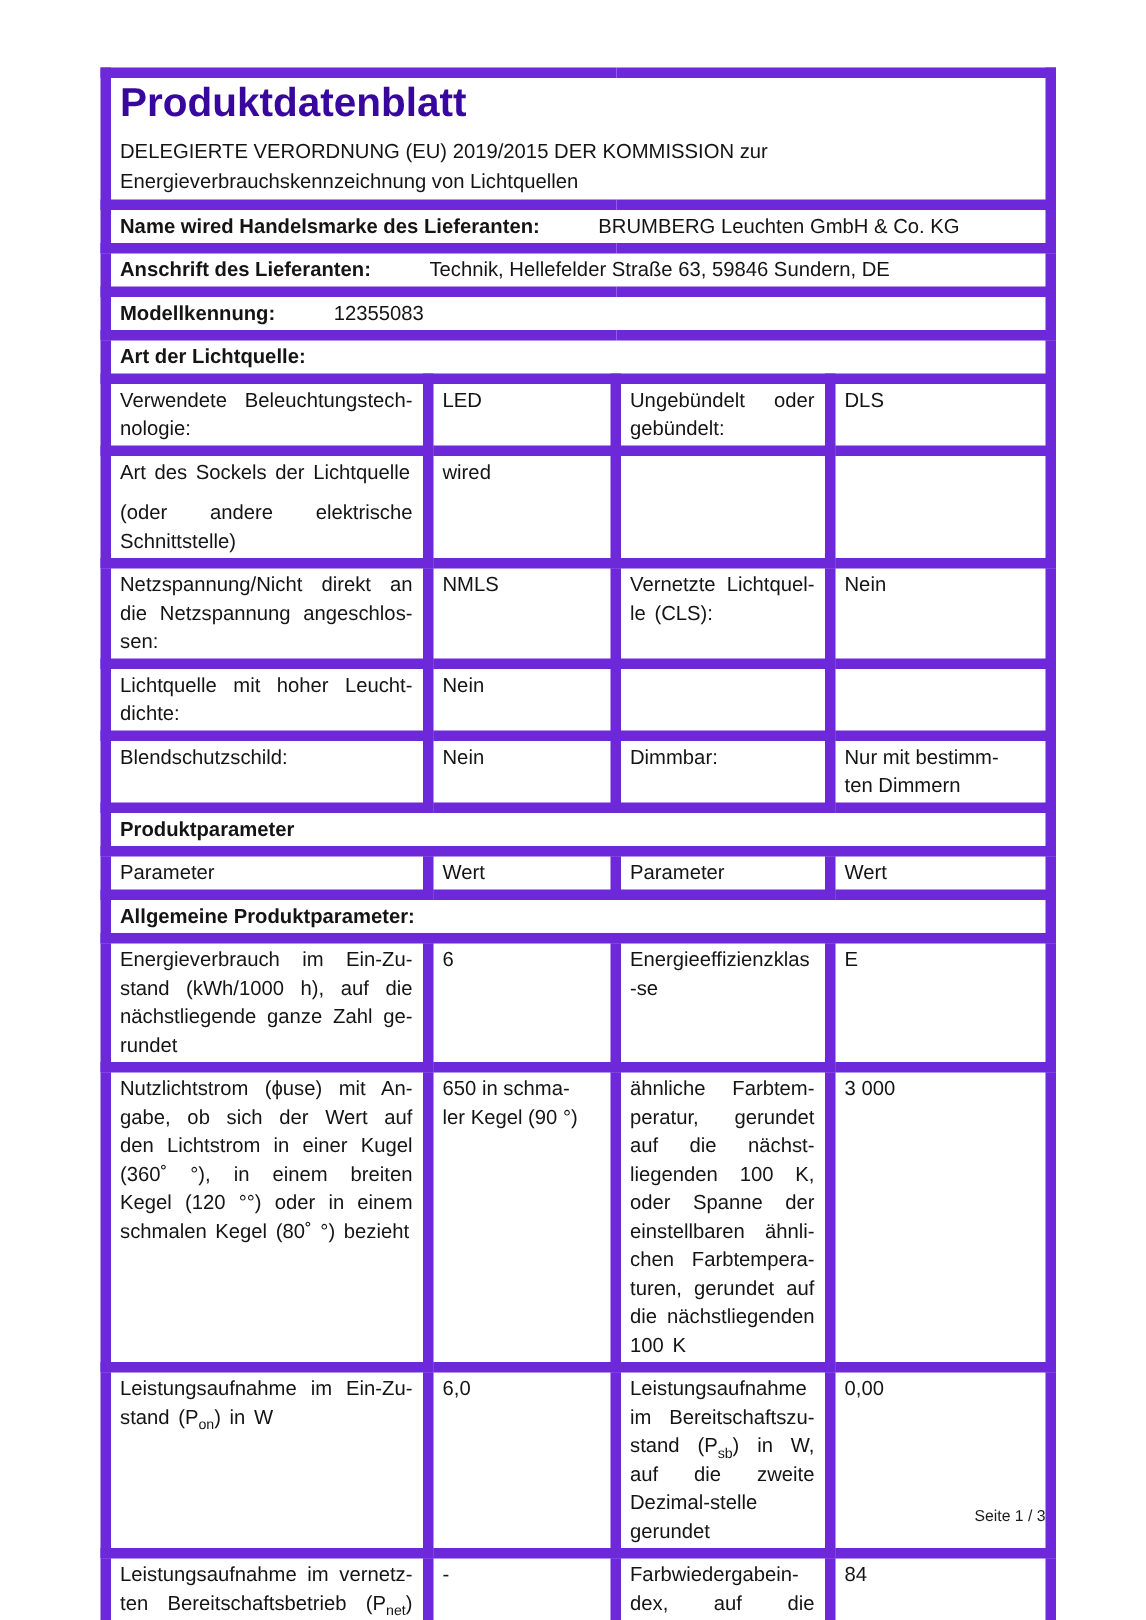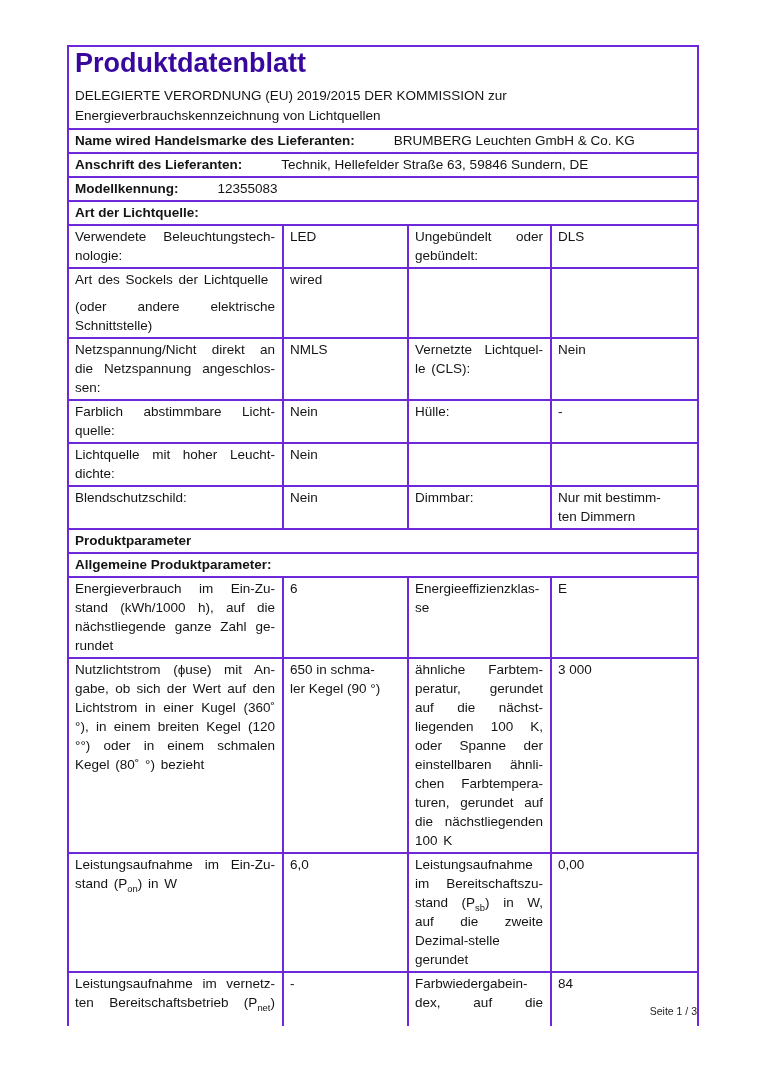--- a/index.html
+++ b/index.html
@@ -6,21 +6,21 @@
   .page {
     position:relative; width:764px; height:1080px; background:#ffffff;
     overflow:hidden; font-family:"Liberation Sans", sans-serif; color:#141414;
   }
   table.sheet {
     position:absolute; left:67px; top:45px; width:630px;
     border-collapse:collapse; table-layout:fixed;
     font-size:13.5px; line-height:19px;
   }
   .sheet td {
-    border:2px solid #6d28d9; vertical-align:top;
+    border:7px solid #6d28d9; vertical-align:top;
     padding:1px 7px 2px 6px; word-wrap:break-word;
   }
   .title-cell { padding:5px 6px 9px 6px; }
   .doc-title  { font-size:27px; line-height:31px; font-weight:bold; margin:0 0 7px 0; letter-spacing:0px; }
   .reg        { font-size:13.5px; line-height:20px; }
   .lbl        { padding:3px 7px 5px 6px; }
   .lbl .lv    { margin-left:7px;padding-left:32px; }
   .sec        { font-weight:bold; }
   .chdr       { font-weight:bold; text-align:left; padding:1px 6px; }
   .colh       { padding:1px 6px; }
@@ -94,44 +94,44 @@
       <td class="v"></td>
     </tr>
 
     <tr>
       <td class="p">Netzspannung/Nicht direkt an die Netzspannung angeschlos-sen:</td>
       <td class="v">NMLS</td>
       <td class="p">Vernetzte Lichtquel-le (CLS):</td>
       <td class="v">Nein</td>
     </tr>
 
-    <tr>
-      <td class="p">Farblich abstimmbare Licht-quelle:</td>
-      <td class="v">Nein</td>
-      <td class="p">Hülle:</td>
-      <td class="v">-</td>
-    </tr>
 
     <tr>
       <td class="p">Lichtquelle mit hoher Leucht-dichte:</td>
       <td class="v">Nein</td>
       <td class="p"></td>
       <td class="v"></td>
     </tr>
 
     <tr>
       <td class="p">Blendschutzschild:</td>
       <td class="v">Nein</td>
       <td class="p">Dimmbar:</td>
       <td class="v">Nur mit bestimm-
 ten Dimmern</td>
     </tr>
 
     <tr>
       <td colspan="4" class="chdr">Produktparameter</td>
+    </tr>
+    <tr>
+      <td class="colh">Parameter</td>
+      <td class="colh">Wert</td>
+      <td class="colh">Parameter</td>
+      <td class="colh">Wert</td>
     </tr>
     <tr>
       <td colspan="4" class="chdr">Allgemeine Produktparameter:</td>
     </tr>
 
     <tr>
       <td class="p">Energieverbrauch im Ein-Zu-stand (kWh/1000 h), auf die nächstliegende ganze Zahl ge-rundet</td>
       <td class="v">6</td>
       <td class="p">Energieeffizienzklas-se</td>
       <td class="v">E</td>

